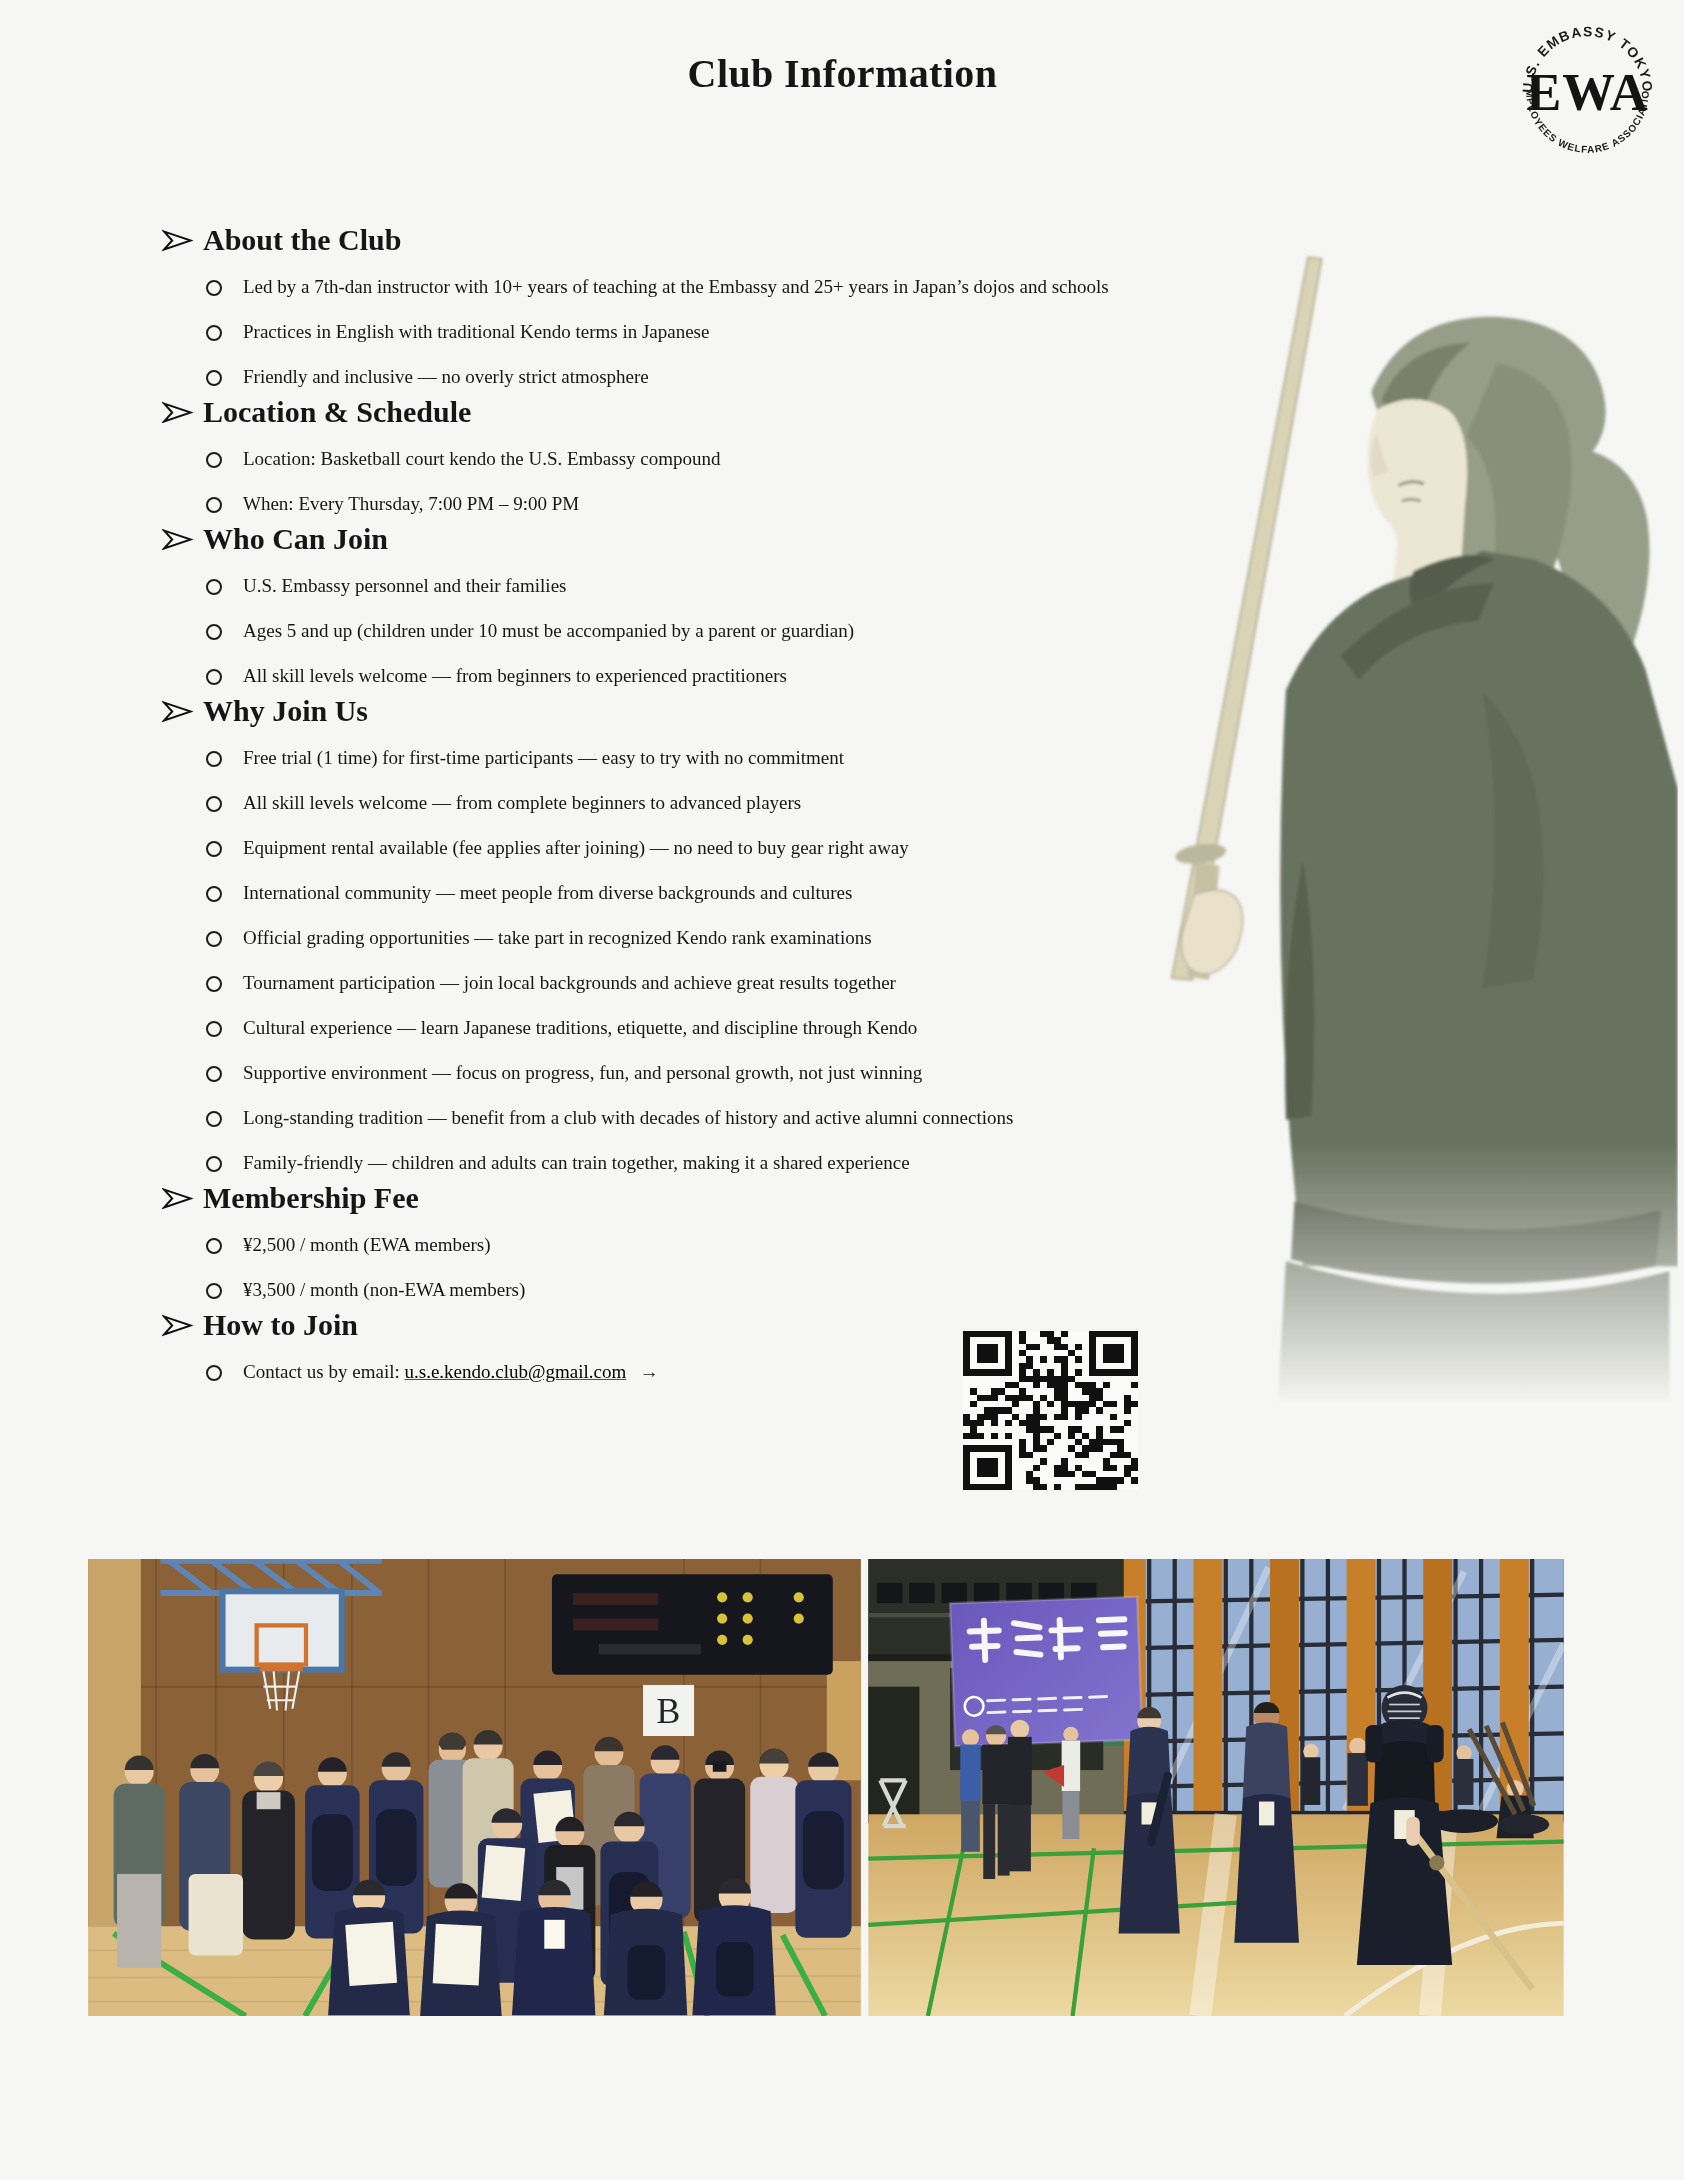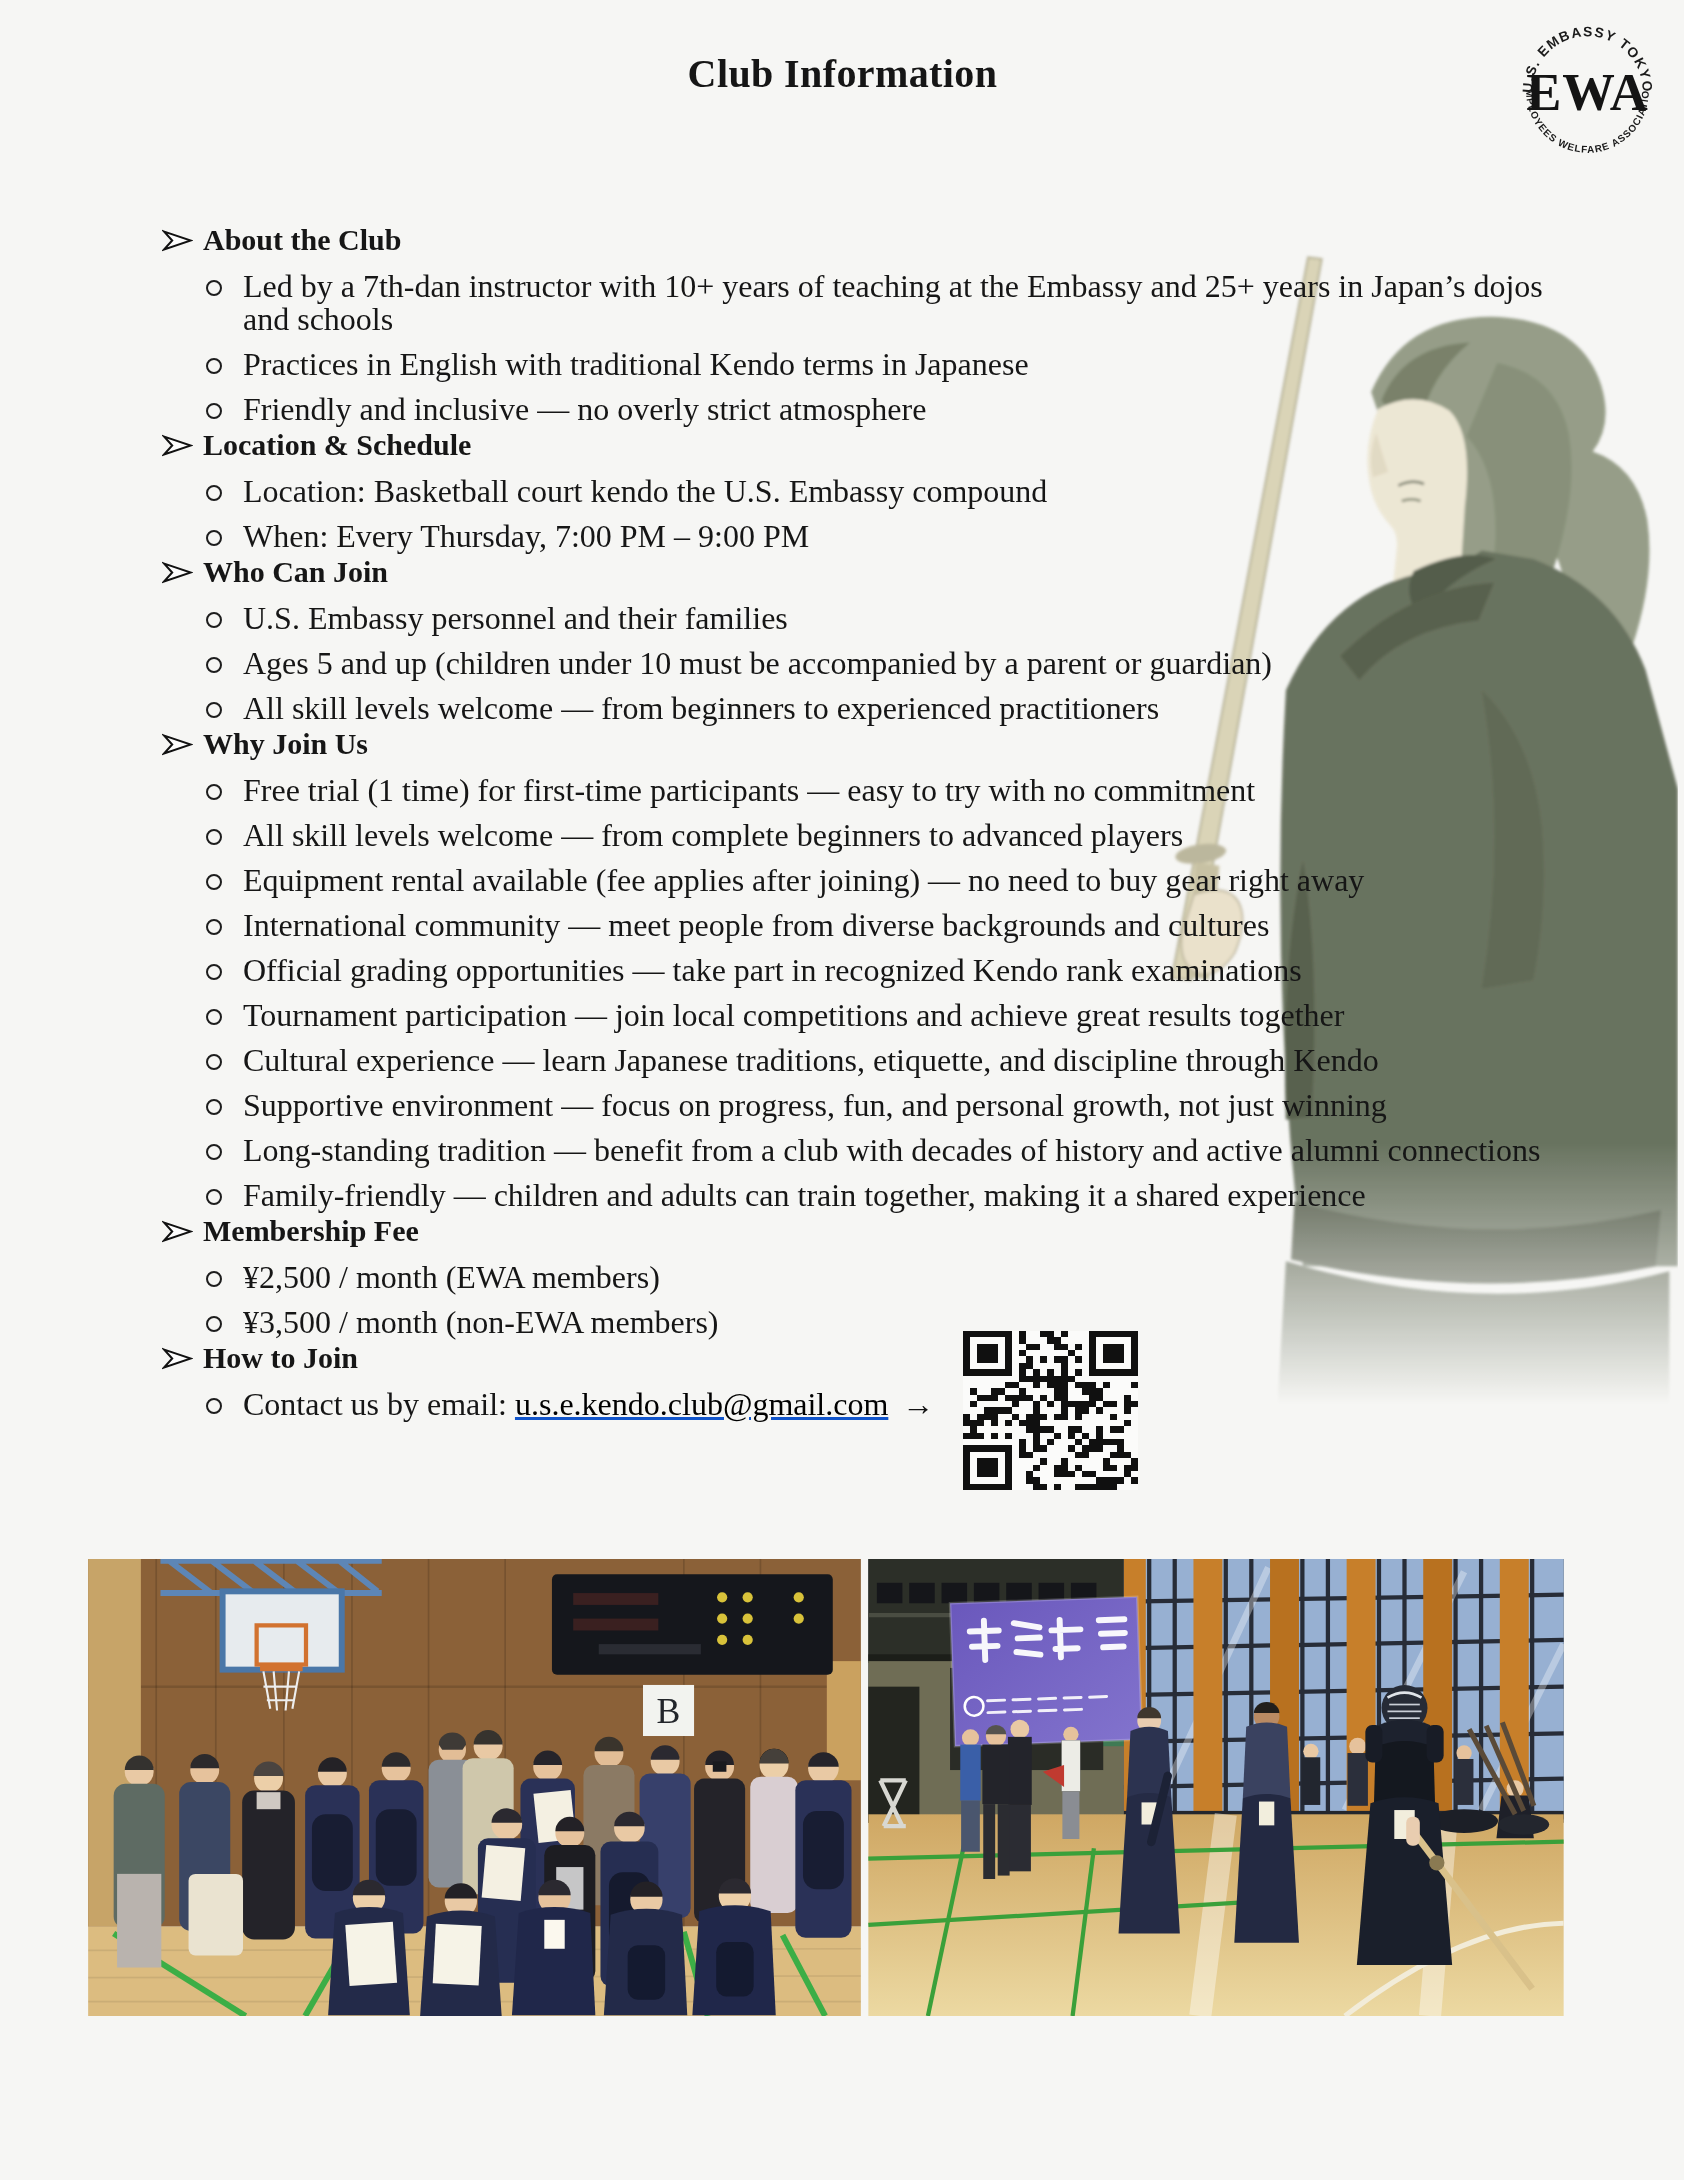--- a/index.html
+++ b/index.html
@@ -19,21 +19,21 @@
   .rule.mid{left:160px;top:1526px;width:1433px;}
   .illustration{position:absolute;left:1158px;top:213px;width:520px;height:1193px;pointer-events:none;}
   .content{position:absolute;left:162px;top:221px;width:1428px;}
   .sec-h{
     position:relative;font-size:30px;line-height:37px;font-weight:700;
     padding-left:41px;margin-top:0;
   }
   .sec:first-child .sec-h{margin-top:0;}
   .arr{position:absolute;left:0;top:7.7px;width:31px;height:23px;}
   .item{
-    position:relative;font-size:32px;line-height:33px;
+    position:relative;font-size:19px;line-height:33px;
     padding-left:81px;margin-top:12px;max-width:1423px;
   }
   .dot{
     position:absolute;left:44px;top:10.2px;width:12px;height:12px;
     border:2px solid #1d1d1d;border-radius:50%;background:transparent;
   }
   .email{color:#000000;text-decoration:underline;text-decoration-color:#1155cc;cursor:pointer;}
   .arrow-char{margin-left:13.6px;color:#111;}
   .qr{position:absolute;left:963px;top:1331px;width:175px;height:159px;background:#fbfbfa;}
   .qr svg{width:100%;height:100%;display:block;fill:#101010;}
@@ -151,21 +151,21 @@
       <svg class="arr" viewBox="0 0 34 26">
           <path d="M2,3 L32,13 L2,23 L11,13 Z" fill="#fdfdfd" stroke="#111" stroke-width="2.3"></path>
         </svg>
       <span>Why Join Us</span>
     </div>
     <div class="item"><span class="dot"></span><span>Free trial (1 time) for first-time participants — easy to try with no commitment</span></div>
     <div class="item"><span class="dot"></span><span>All skill levels welcome — from complete beginners to advanced players</span></div>
     <div class="item"><span class="dot"></span><span>Equipment rental available (fee applies after joining) — no need to buy gear right away</span></div>
     <div class="item"><span class="dot"></span><span>International community — meet people from diverse backgrounds and cultures</span></div>
     <div class="item"><span class="dot"></span><span>Official grading opportunities — take part in recognized Kendo rank examinations</span></div>
-    <div class="item"><span class="dot"></span><span>Tournament participation — join local competitions and achieve great results together</span></div>
+    <div class="item"><span class="dot"></span><span>Tournament participation — join local backgrounds and achieve great results together</span></div>
     <div class="item"><span class="dot"></span><span>Cultural experience — learn Japanese traditions, etiquette, and discipline through Kendo</span></div>
     <div class="item"><span class="dot"></span><span>Supportive environment — focus on progress, fun, and personal growth, not just winning</span></div>
     <div class="item"><span class="dot"></span><span>Long-standing tradition — benefit from a club with decades of history and active alumni connections</span></div>
     <div class="item"><span class="dot"></span><span>Family-friendly — children and adults can train together, making it a shared experience</span></div>
   </div>
 
   <div class="sec">
     <div class="sec-h">
       <svg class="arr" viewBox="0 0 34 26">
           <path d="M2,3 L32,13 L2,23 L11,13 Z" fill="#fdfdfd" stroke="#111" stroke-width="2.3"></path>

